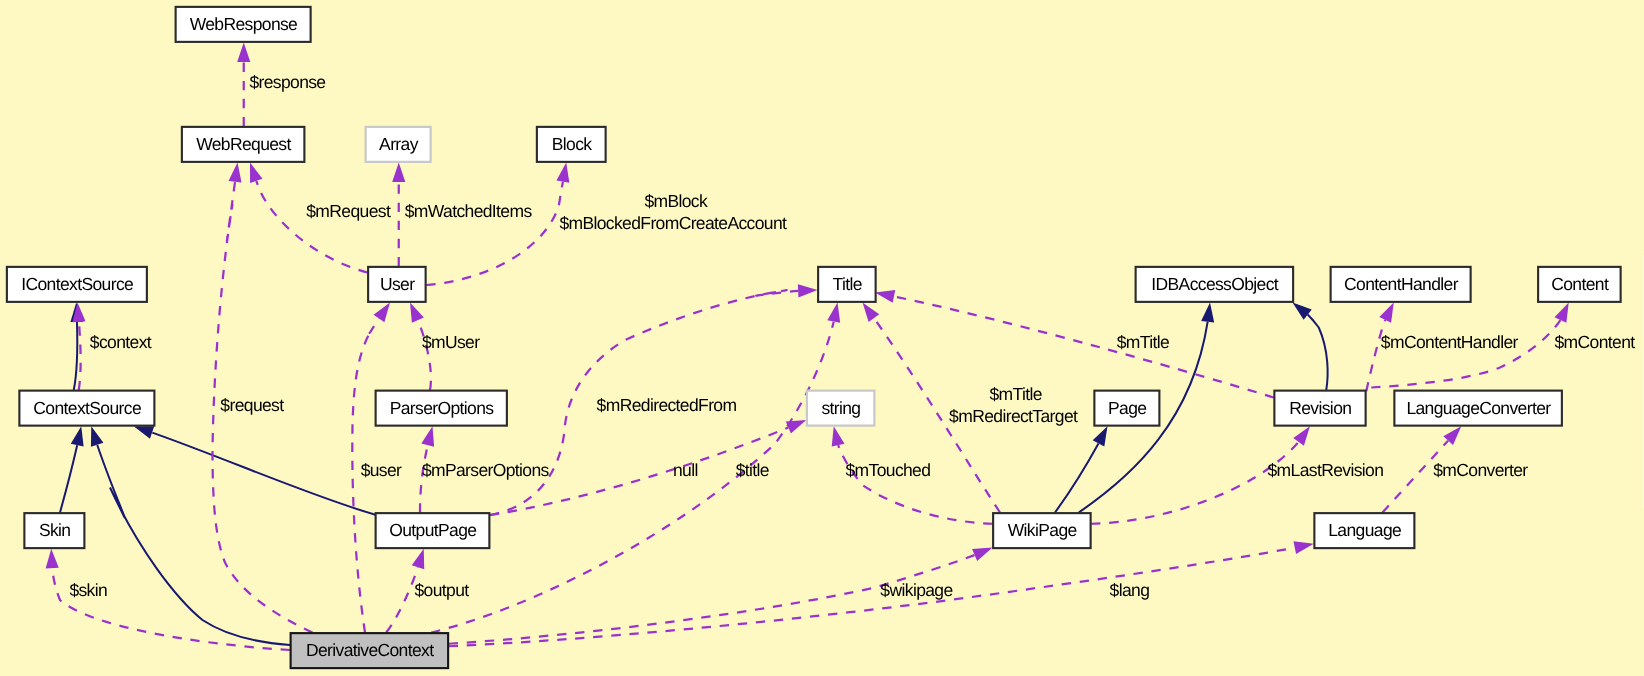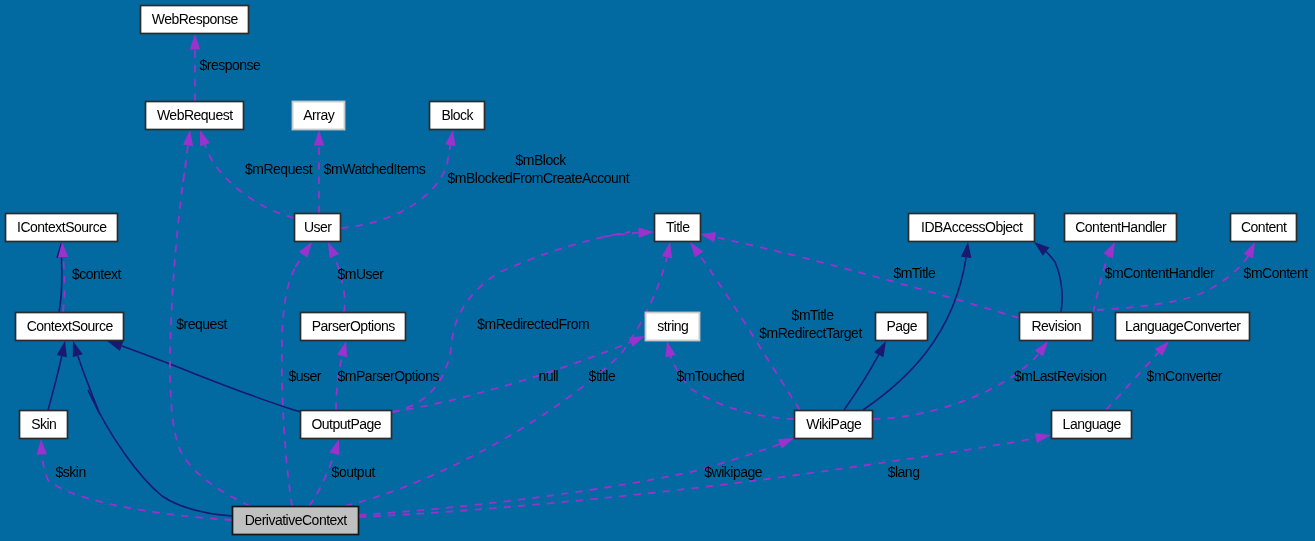--- a/index.html
+++ b/index.html
@@ -1,17 +1,17 @@
 <!DOCTYPE html>
 <html><head>
 <meta charset="utf-8">
 <title>Collaboration diagram</title>
 <style>
   html,body{margin:0;padding:0;background:#ffffff;}
-  #canvas{position:relative;width:1315px;height:541px;background:#0369a1;overflow:hidden;}
+  #canvas{position:relative;width:1315px;height:541px;background:#fef9c3;overflow:hidden;}
   svg#diagram{display:block;shape-rendering:geometricPrecision;}
   .node-box{fill:#ffffff;stroke:#2b2b2b;stroke-width:1.7;}
   .node-box.is-highlighted{fill:#c0c0c0;stroke:#161616;}
   .node-box.is-external{fill:#ffffff;stroke:#c9c9c9;stroke-width:1.8;}
   .node-label{font-family:"Liberation Sans",sans-serif;font-size:14px;letter-spacing:-0.5px;fill:#000000;text-anchor:middle;}
   .edge-label{font-family:"Liberation Sans",sans-serif;font-size:14px;letter-spacing:-0.5px;fill:#000000;}
   .edge-path.usage{fill:none;stroke:#9a32cd;stroke-width:1.8;stroke-dasharray:7.5,7;}
   .edge-path.inherit{fill:none;stroke:#191970;stroke-width:1.6;}
   .edge-arrow.usage{fill:#9a32cd;stroke:none;}
   .edge-arrow.inherit{fill:#191970;stroke:none;}

